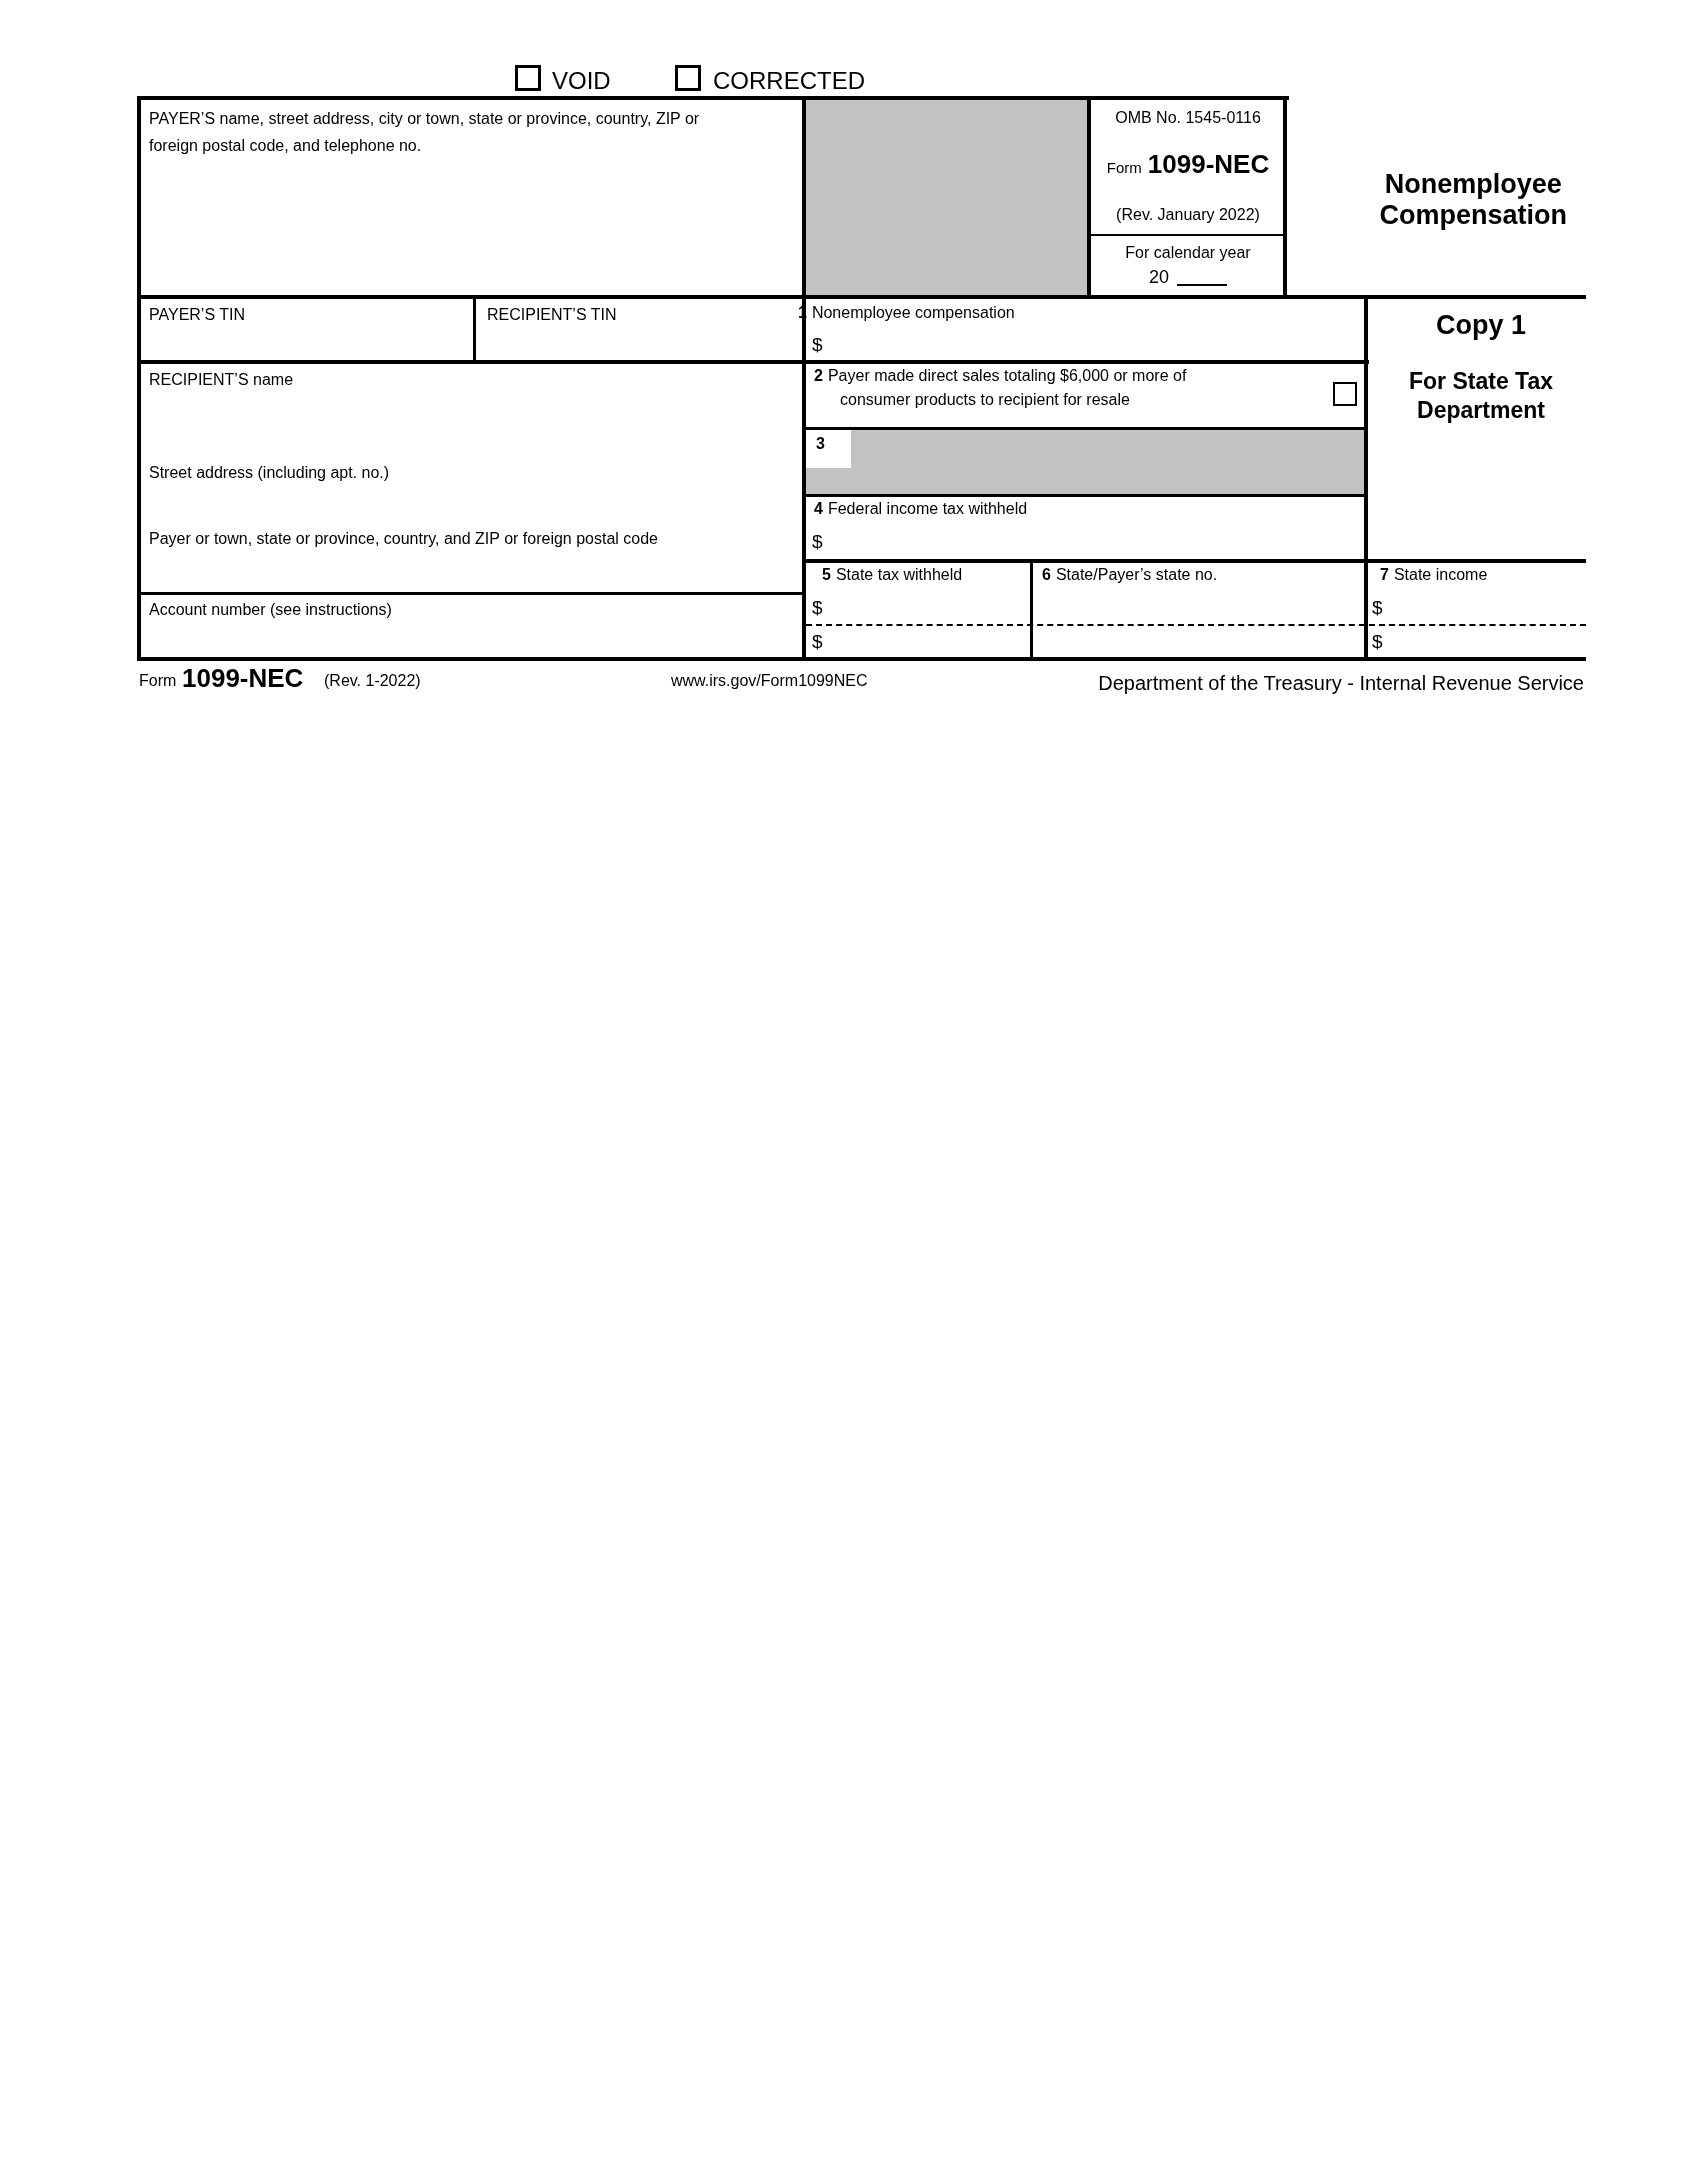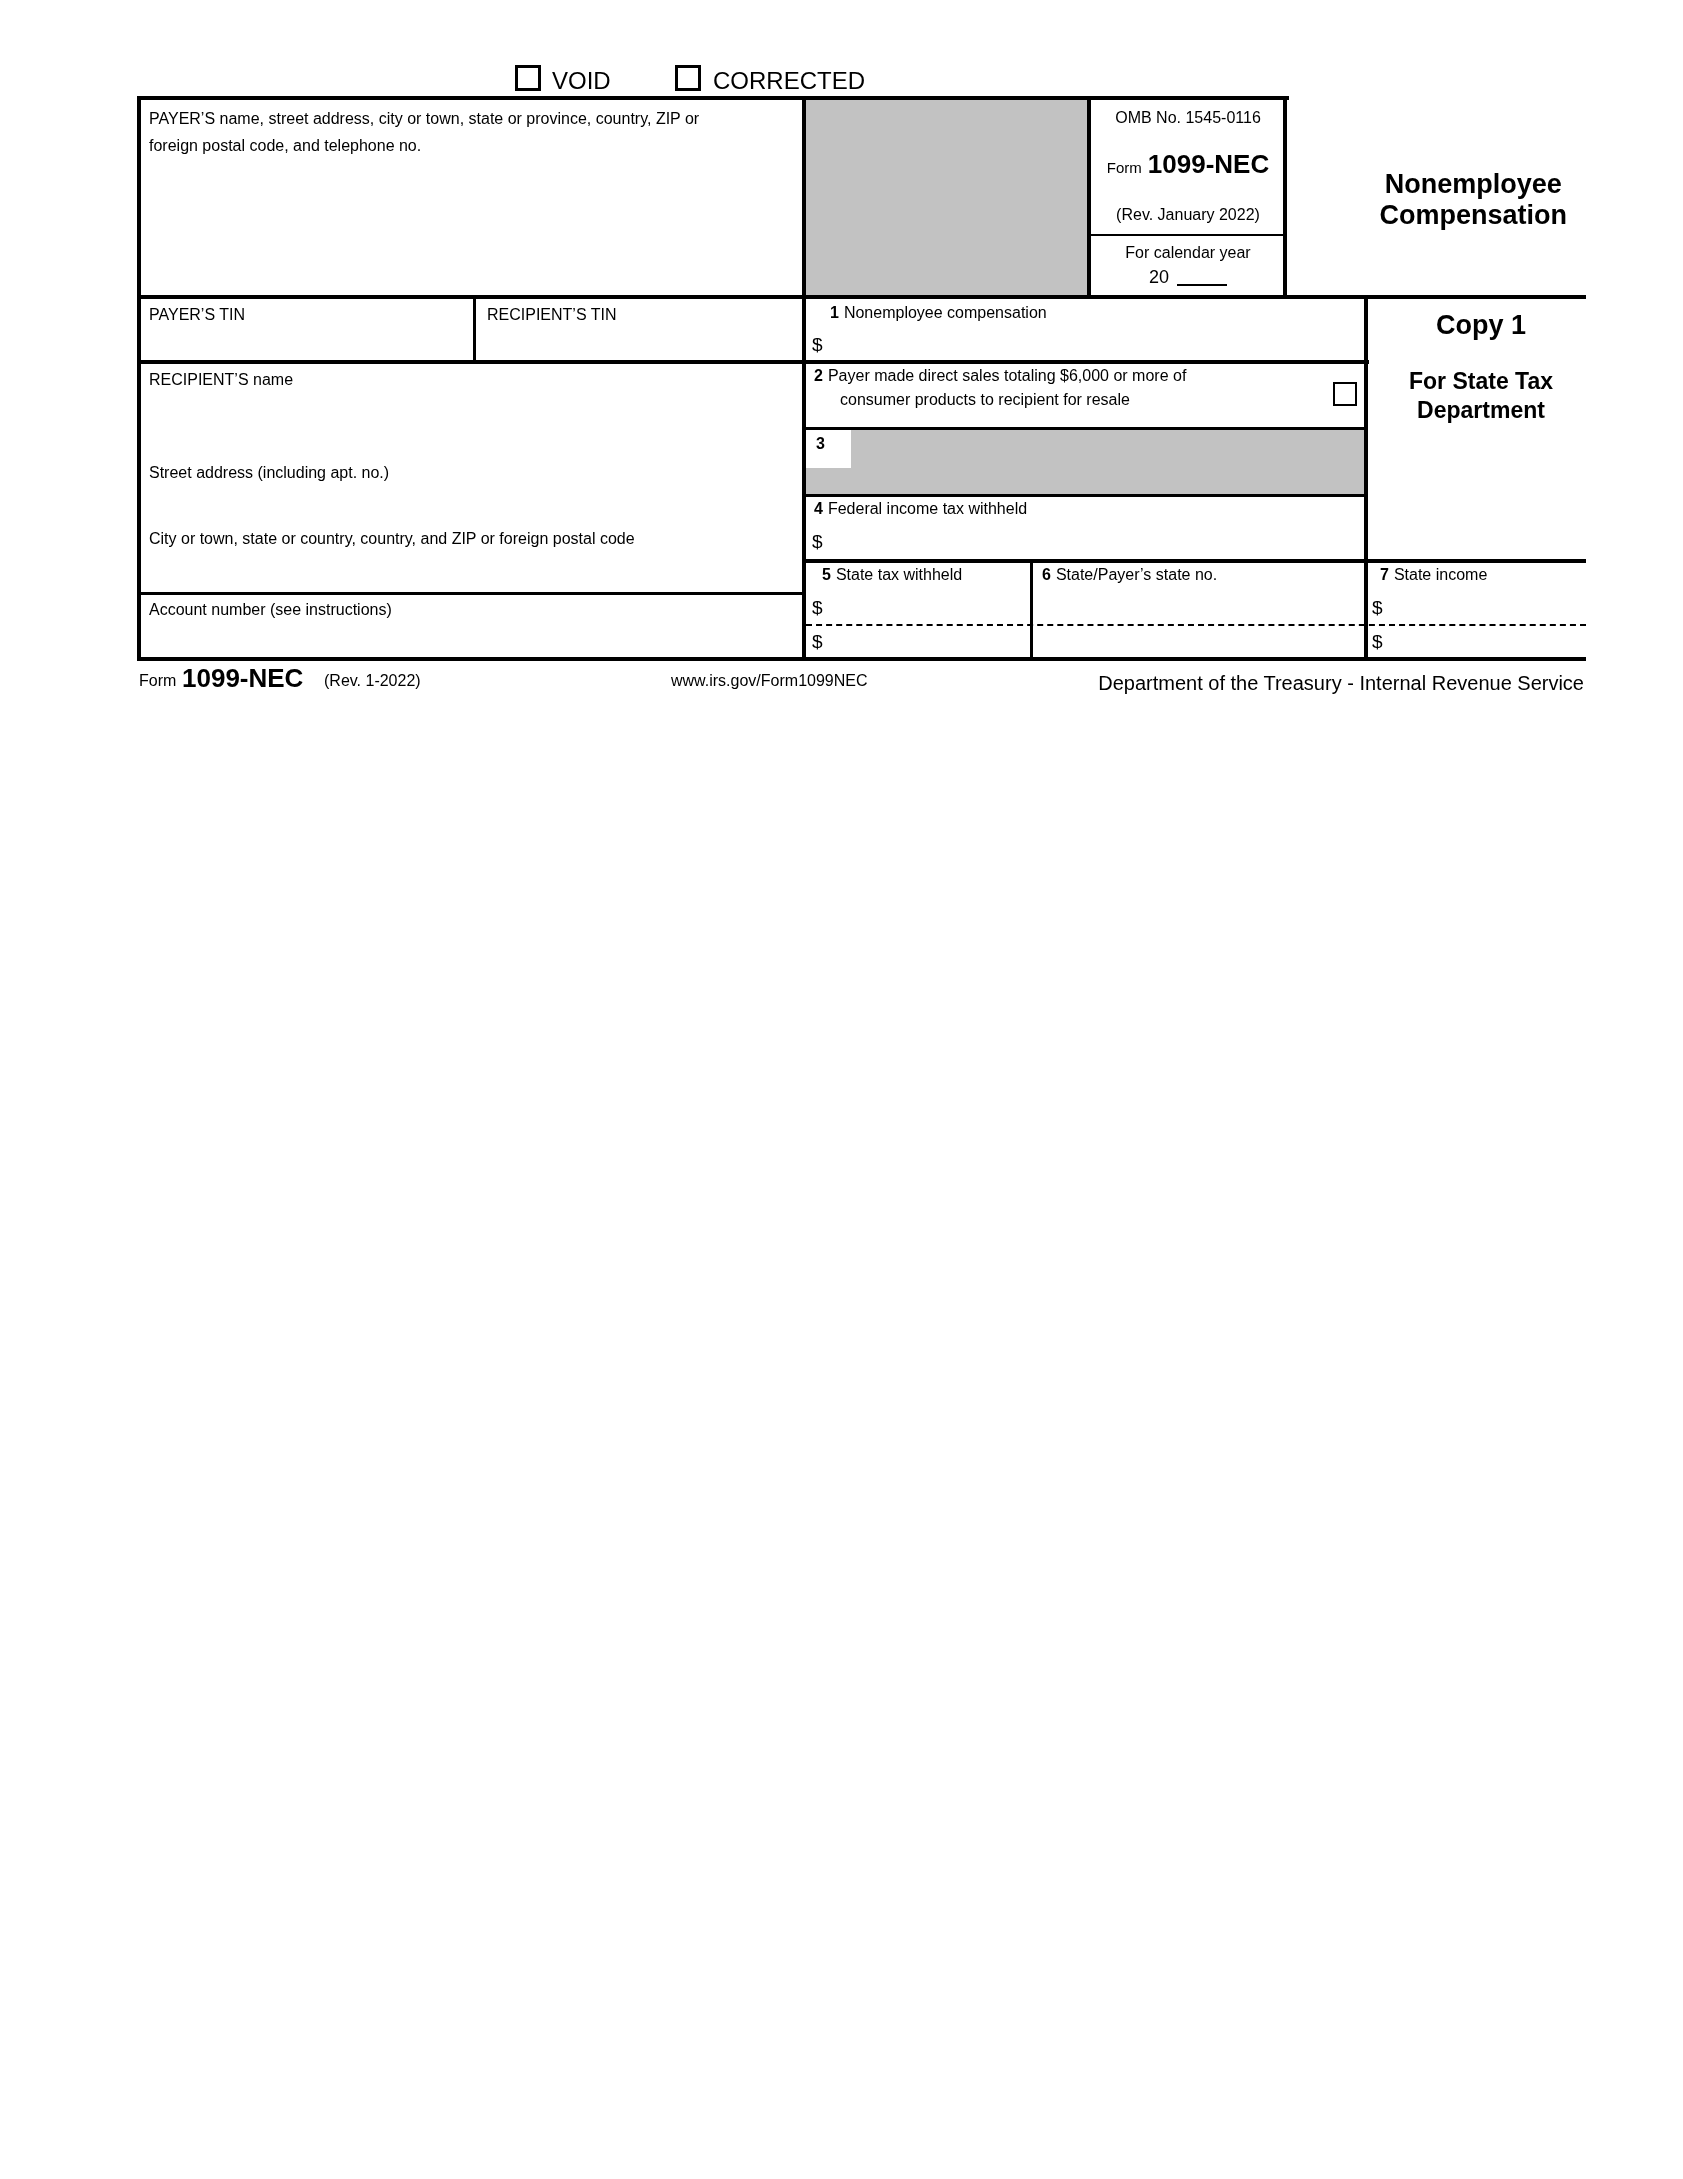--- a/index.html
+++ b/index.html
@@ -66,39 +66,39 @@
   <div class="txt right" style="right:116px;top:169px;font-size:27px;font-weight:bold;line-height:31px;">
       <span style="display:block;">Nonemployee</span>
       <span style="display:block;">Compensation</span>
     </div>
 
   <div class="txt" style="left:149px;top:306px;font-size:16px;">PAYER’S TIN</div>
   <div class="field" style="left:149px;top:330px;width:307px;height:26px;"></div>
   <div class="txt" style="left:487px;top:306px;font-size:16px;">RECIPIENT’S TIN</div>
   <div class="field" style="left:487px;top:330px;width:297px;height:26px;"></div>
 
-  <div class="boxlbl" style="left:830px;top:304px;"><b>1</b><span>Nonemployee compensation</span></div>
+  <div class="boxlbl" style="left:798px;top:304px;"><b>1</b><span>Nonemployee compensation</span></div>
   <div class="dollar" style="left:812px;top:334px;">$</div>
   <div class="field" style="left:837px;top:334px;width:515px;height:25px;"></div>
 
   <div class="txt right" style="right:97px;top:310px;width:210px;font-size:27px;font-weight:bold;">Copy 1</div>
   <div class="txt right" style="right:97px;top:367px;width:210px;font-size:23px;font-weight:bold;line-height:29px;">
       <span style="display:block;">For State Tax</span>
       <span style="display:block;">Department</span>
     </div>
 
   <div class="boxlbl" style="left:814px;top:367px;"><b>2</b><span>Payer made direct sales totaling $6,000 or more of</span></div>
   <div class="boxlbl" style="left:840px;top:391px;">consumer products to recipient for resale</div>
   <div class="cb thin" style="left:1333px;top:382px;width:24px;height:24px;"></div>
 
   <div class="txt" style="left:149px;top:371px;font-size:16px;">RECIPIENT’S name</div>
   <div class="field" style="left:149px;top:396px;width:634px;height:59px;"></div>
   <div class="txt" style="left:149px;top:464px;font-size:16px;">Street address (including apt. no.)</div>
   <div class="field" style="left:149px;top:489px;width:634px;height:35px;"></div>
-  <div class="txt" style="left:149px;top:530px;font-size:16px;">City or town, state or country, country, and ZIP or foreign postal code</div>
+  <div class="txt" style="left:149px;top:530px;font-size:16px;">Payer or town, state or province, country, and ZIP or foreign postal code</div>
   <div class="field" style="left:149px;top:554px;width:634px;height:32px;"></div>
 
   <div class="boxlbl" style="left:816px;top:435px;"><b>3</b></div>
 
   <div class="boxlbl" style="left:814px;top:500px;"><b>4</b><span>Federal income tax withheld</span></div>
   <div class="dollar" style="left:812px;top:531px;">$</div>
   <div class="field" style="left:837px;top:531px;width:515px;height:25px;"></div>
 
   <div class="txt" style="left:149px;top:601px;font-size:16px;">Account number (see instructions)</div>
   <div class="field" style="left:149px;top:626px;width:634px;height:28px;"></div>

